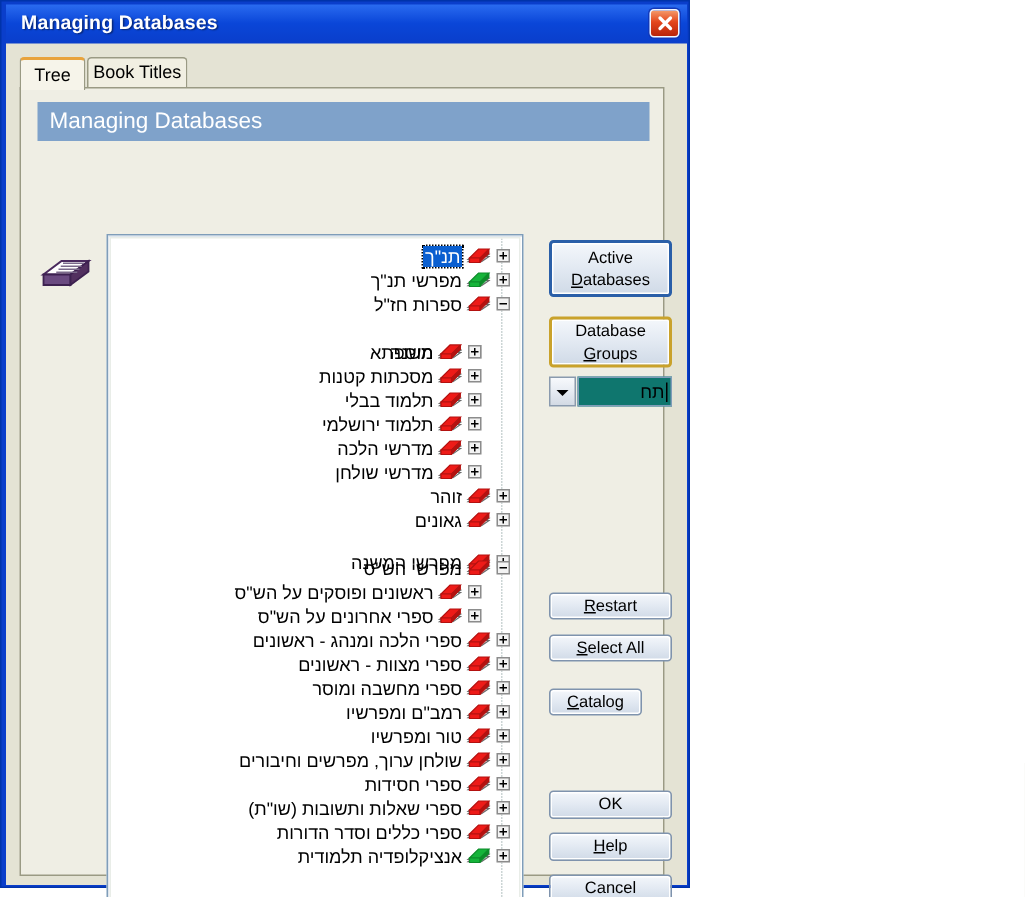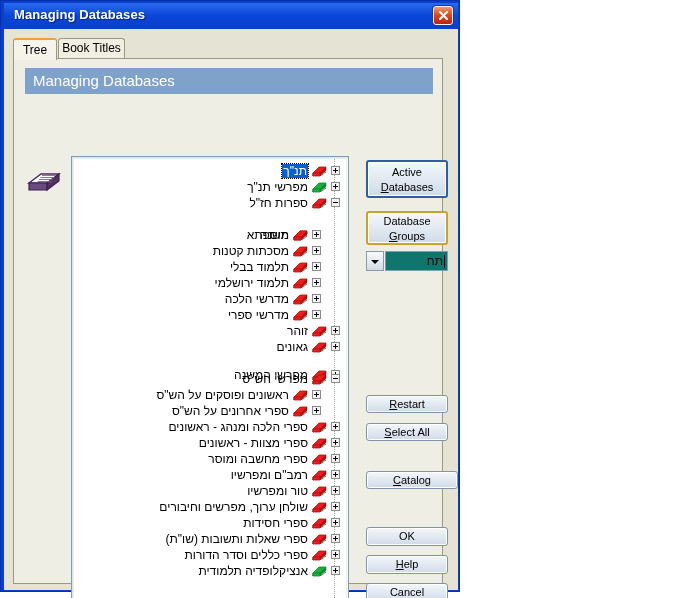--- a/index.html
+++ b/index.html
@@ -233,21 +233,21 @@
     padding-top: 3px;
   }
   #btn-groups {
     left: 352px; top: 152px; width: 82px; height: 34px;
     border: 2px solid #c9a22b;
     line-height: 15px;
     padding-top: 1px;
   }
   #btn-restart { left: 352px; top: 336px; width: 82px; height: 18px; line-height: 16px; }
   #btn-selectall { left: 352px; top: 364px; width: 82px; height: 18px; line-height: 16px; }
-  #btn-catalog { left: 352px; top: 412px; width: 92px; height: 18px; line-height: 16px; }
+  #btn-catalog { left: 352px; top: 400px; width: 62px; height: 18px; line-height: 16px; }
   #btn-ok { left: 352px; top: 468px; width: 82px; height: 19px; line-height: 17px; }
   #btn-help { left: 352px; top: 496px; width: 82px; height: 19px; line-height: 17px; }
   #btn-cancel { left: 352px; top: 524px; width: 82px; height: 19px; line-height: 17px; }
 
   
   #combo {
     position: absolute;
     left: 352px; top: 192px;
     width: 82px; height: 20px;
   }
@@ -431,21 +431,21 @@
             </div>
             <div class="row lvl1" style="top: 148px;">
               <div class="plus expand"></div>
               <span class="bookglyph"><svg width="16" height="13" viewBox="0 0 16 13" aria-hidden="true">
                   <path d="M1 9 L6 5.5 L15 5.5 L10 9 Z" fill="#f2f2f2" stroke="#6b6b6b" stroke-width="0.8"></path>
                   <path d="M1 10.5 L6 7 L15 7 L10 10.5 Z" fill="#f2f2f2" stroke="#6b6b6b" stroke-width="0.8"></path>
                   <path d="M2 8 L8 2 L15 2 L9 8 Z" fill="#ee1b18" stroke="#b31210" stroke-width="0.8"></path>
                   <path d="M2 8 L9 8 L9 11 L2 11 Z" fill="#ee1b18" stroke="#b31210" stroke-width="0.8"></path>
                   <path d="M9 8 L15 2 L15 5 L9 11 Z" fill="#b31210" stroke="#b31210" stroke-width="0.6"></path>
                 </svg></span>
-              <span class="lbl">מדרשי ספרי</span>
+              <span class="lbl">מדרשי שולחן</span>
             </div>
             <div class="row lvl0" style="top: 164px;">
               <div class="plus expand"></div>
               <span class="bookglyph"><svg width="16" height="13" viewBox="0 0 16 13" aria-hidden="true">
                   <path d="M1 9 L6 5.5 L15 5.5 L10 9 Z" fill="#f2f2f2" stroke="#6b6b6b" stroke-width="0.8"></path>
                   <path d="M1 10.5 L6 7 L15 7 L10 10.5 Z" fill="#f2f2f2" stroke="#6b6b6b" stroke-width="0.8"></path>
                   <path d="M2 8 L8 2 L15 2 L9 8 Z" fill="#ee1b18" stroke="#b31210" stroke-width="0.8"></path>
                   <path d="M2 8 L9 8 L9 11 L2 11 Z" fill="#ee1b18" stroke="#b31210" stroke-width="0.8"></path>
                   <path d="M9 8 L15 2 L15 5 L9 11 Z" fill="#b31210" stroke="#b31210" stroke-width="0.6"></path>
                 </svg></span>

